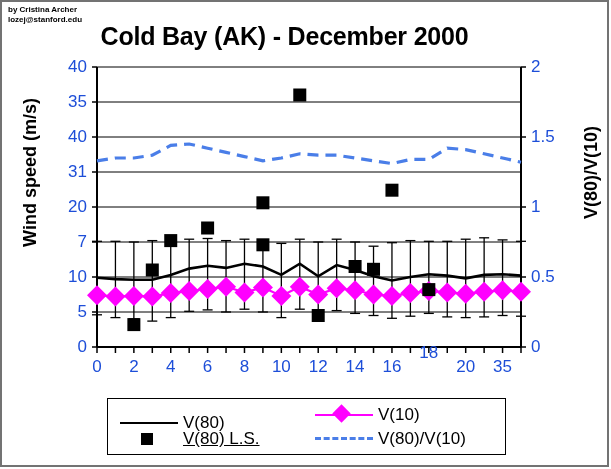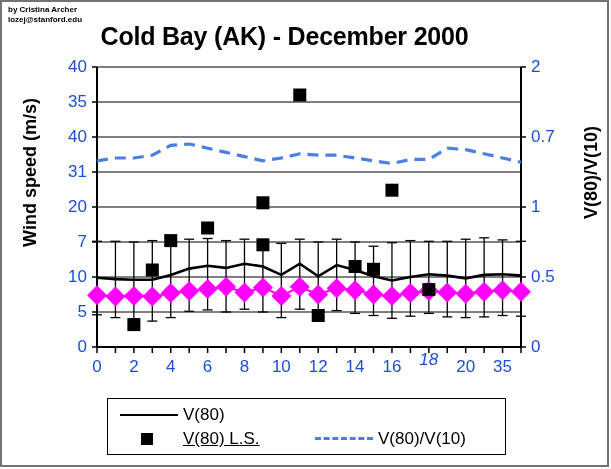--- a/index.html
+++ b/index.html
@@ -394,42 +394,49 @@
       <div class="axis-tick-label ytick-left" style="left: 51px; top: 265px;">10</div>
       <div class="axis-tick-label ytick-left" style="left: 51px; top: 230px;">7</div>
       <div class="axis-tick-label ytick-left" style="left: 51px; top: 195px;">20</div>
       <div class="axis-tick-label ytick-left" style="left: 51px; top: 160px;">31</div>
       <div class="axis-tick-label ytick-left" style="left: 51px; top: 125px;">40</div>
       <div class="axis-tick-label ytick-left" style="left: 51px; top: 90px; text-align: right;">35</div>
       <div class="axis-tick-label ytick-left" style="left: 51px; top: 55px;">40</div>
       <div class="axis-tick-label ytick-right" style="left: 529px; top: 335px;">0</div>
       <div class="axis-tick-label ytick-right" style="left: 529px; top: 265px;">0.5</div>
       <div class="axis-tick-label ytick-right" style="left: 529px; top: 195px;">1</div>
-      <div class="axis-tick-label ytick-right" style="left: 529px; top: 125px;">0.7</div>
+      <div class="axis-tick-label ytick-right" style="left: 529px; top: 125px;">1.5</div>
       <div class="axis-tick-label ytick-right" style="left: 529px; top: 55px;">2</div>
       <div class="axis-tick-label xtick" style="left: 80px; top: 355px;">0</div>
       <div class="axis-tick-label xtick" style="left: 116.87px; top: 355px;">2</div>
       <div class="axis-tick-label xtick" style="left: 153.739px; top: 355px;">4</div>
       <div class="axis-tick-label xtick" style="left: 190.609px; top: 355px;">6</div>
       <div class="axis-tick-label xtick" style="left: 227.478px; top: 355px;">8</div>
       <div class="axis-tick-label xtick" style="left: 264.348px; top: 355px;">10</div>
       <div class="axis-tick-label xtick" style="left: 301.217px; top: 355px;">12</div>
       <div class="axis-tick-label xtick" style="left: 338.087px; top: 355px;">14</div>
       <div class="axis-tick-label xtick" style="left: 374.957px; top: 355px;">16</div>
-      <div class="axis-tick-label xtick" style="left: 411.826px; top: 348px; font-style: italic;">18</div>
+      <div class="axis-tick-label xtick" style="left: 411.826px; top: 341px;">18</div>
       <div class="axis-tick-label xtick" style="left: 448.696px; top: 355px;">20</div>
       <div class="axis-tick-label xtick" style="left: 485.565px; top: 355px;">35</div>
     </div>
 
   <div id="legend-box">
-    <div class="legend-entry" style="left:10px; top:4px;justify-content:space-between;">
+    <div class="legend-entry" style="left:10px; top:12px;justify-content:space-between;">
       <span class="legend-sym">
           <span class="sym-line"></span>
         </span>
       <span class="legend-text">V(80)</span>
+    </div>
+    <div class="legend-entry" style="left:205px; top:4px;">
+      <span class="legend-sym">
+          <span class="sym-line-magenta"></span>
+          <span class="sym-diamond"></span>
+        </span>
+      <span class="legend-text">V(10)</span>
     </div>
     <div class="legend-entry" style="left:10px; top:28px;text-decoration:underline;">
       <span class="legend-sym">
           <span class="sym-square"></span>
         </span>
       <span class="legend-text">V(80) L.S.</span>
     </div>
     <div class="legend-entry" style="left:205px; top:28px;">
       <span class="legend-sym">
           <span class="sym-dashed"></span>

